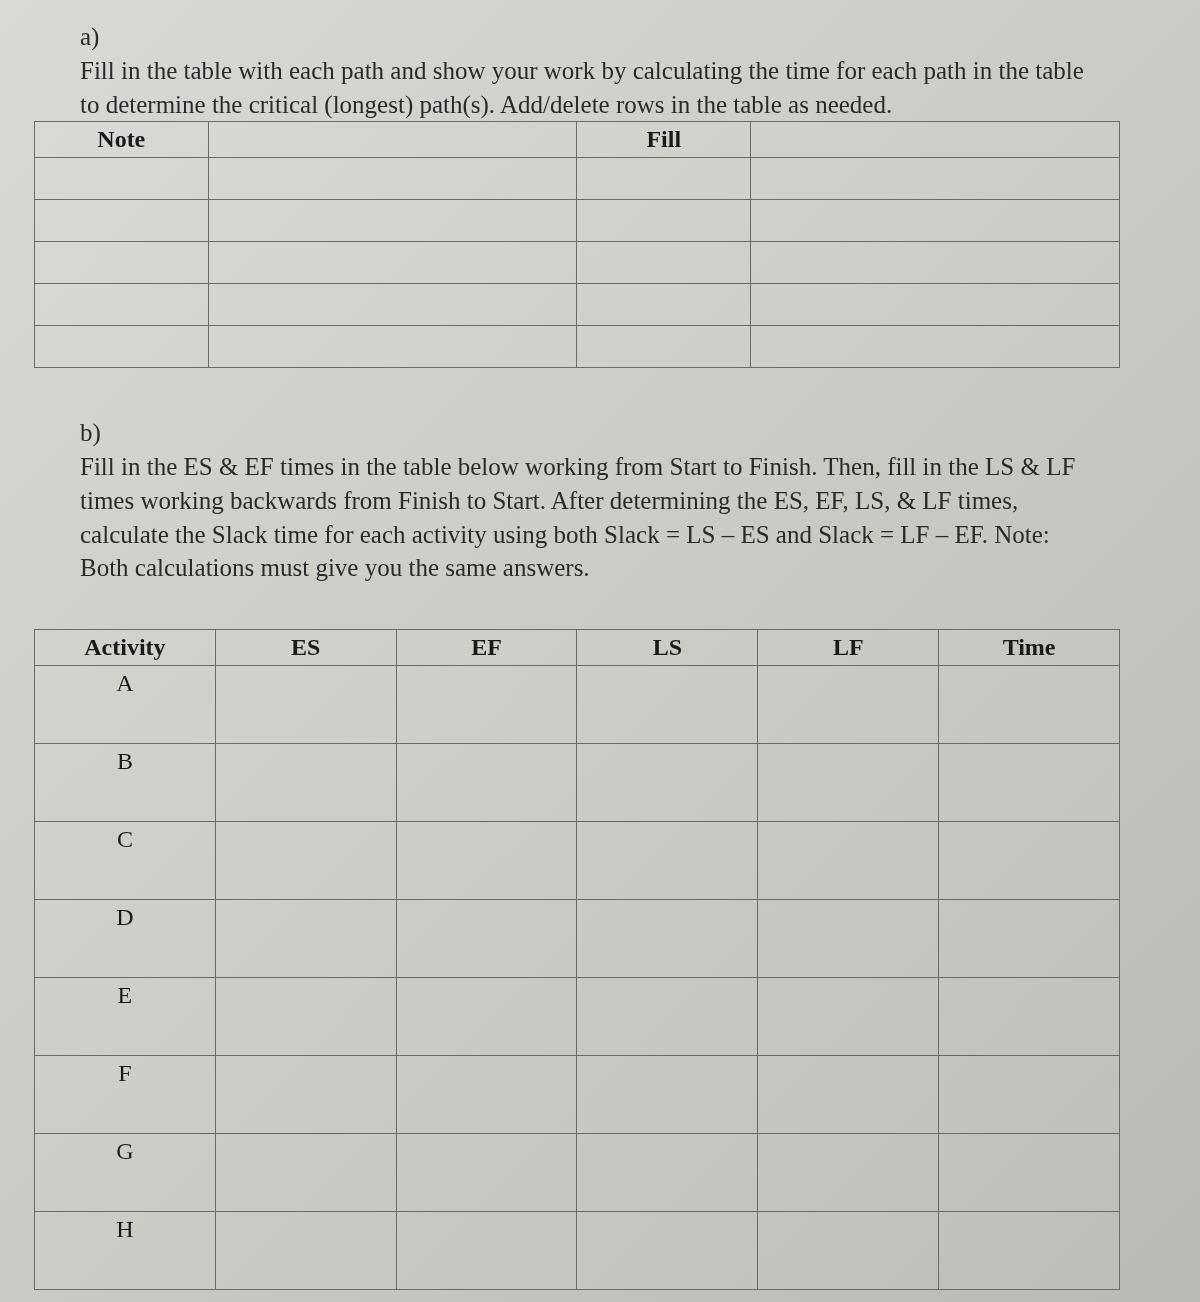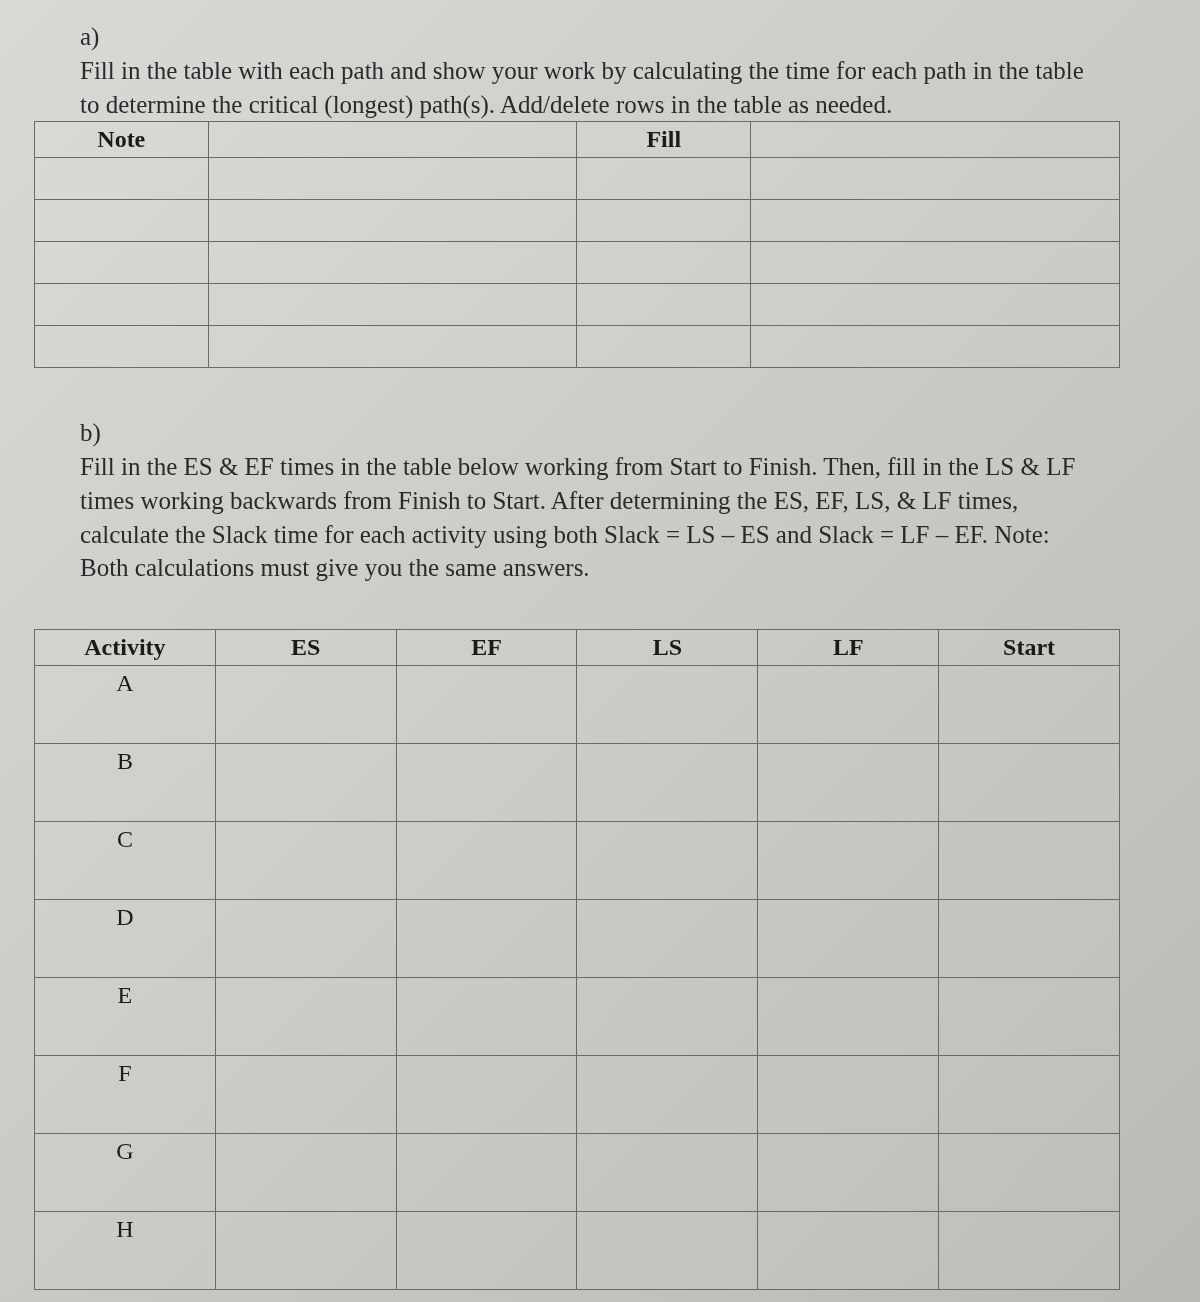--- a/index.html
+++ b/index.html
@@ -151,21 +151,21 @@
         <col class="col-v">
         <col class="col-v">
     </colgroup>
     <thead>
       <tr>
         <th>Activity</th>
         <th>ES</th>
         <th>EF</th>
         <th>LS</th>
         <th>LF</th>
-        <th>Start</th>
+        <th>Time</th>
       </tr>
     </thead>
     <tbody>
         <tr>
           <td class="activity-cell" style="border-bottom: none;">A</td>
           <td rowspan="2"></td>
           <td rowspan="2"></td>
           <td rowspan="2"></td>
           <td rowspan="2"></td>
           <td rowspan="2"></td>

